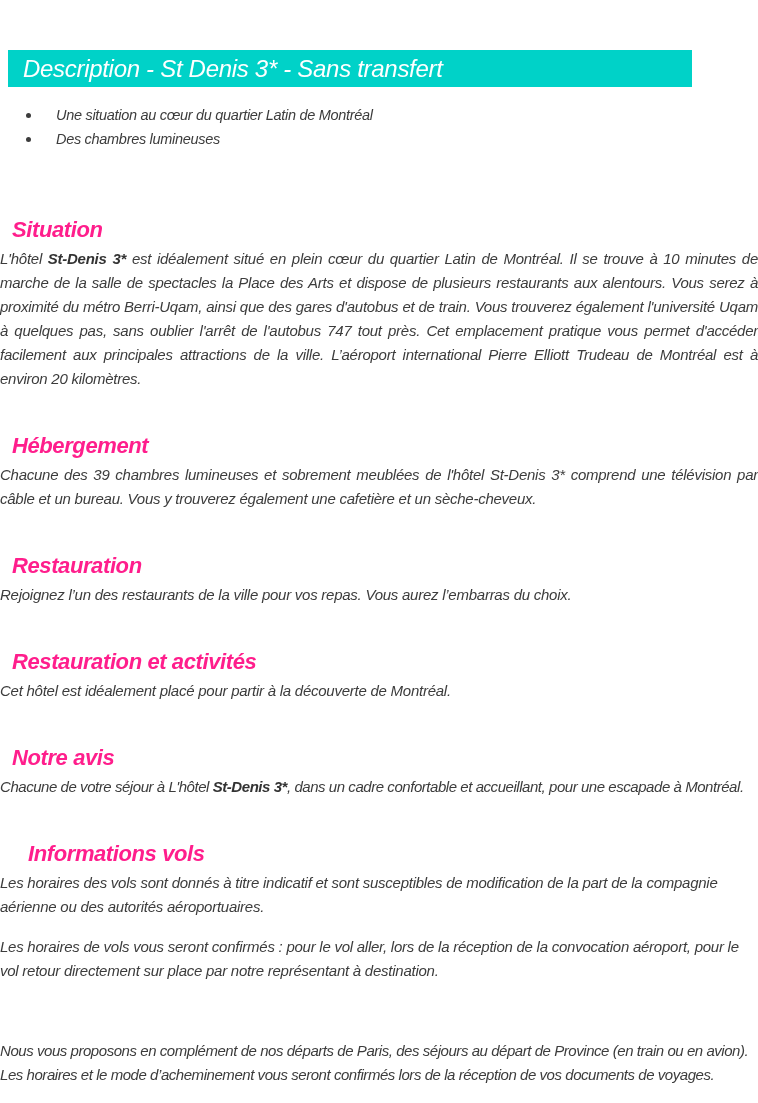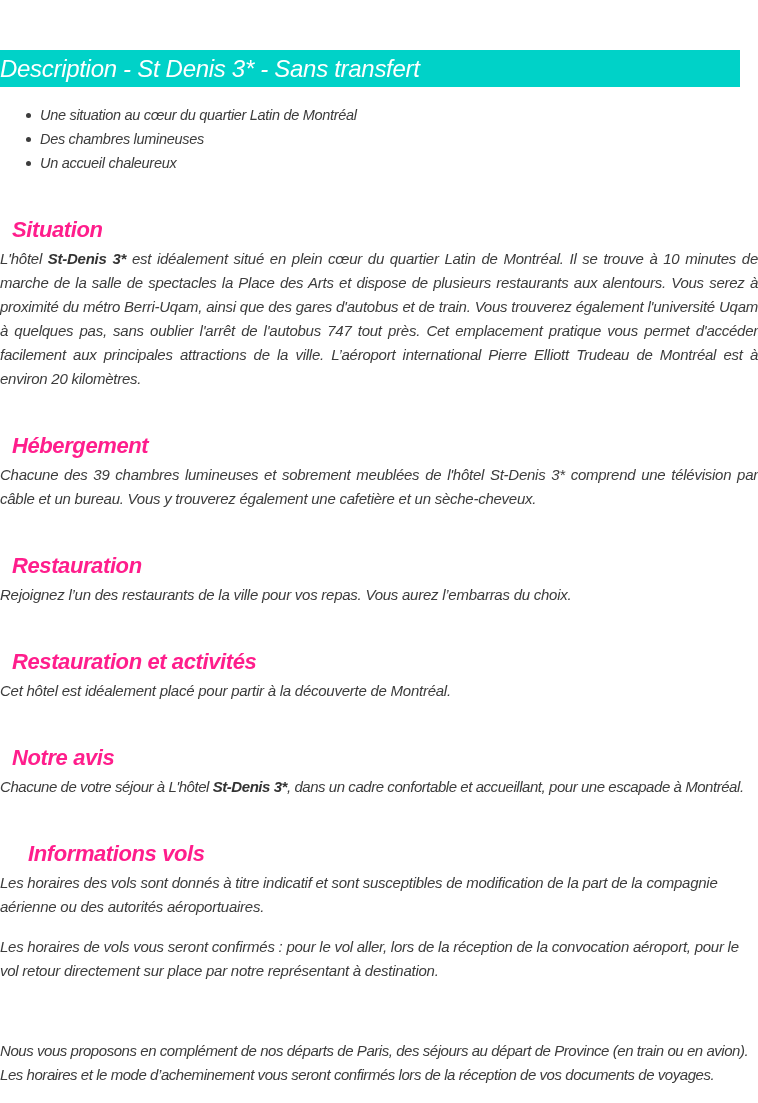--- a/index.html
+++ b/index.html
@@ -14,44 +14,45 @@
       font-family: "Liberation Sans", "DejaVu Sans", sans-serif;
       color: #3c3c3c;
       font-style: italic;
     }
     .page {
       position: relative;
       width: 758px;
     }
     .title-bar {
       position: absolute;
-      left: 0;
+      left: 8px;
       top: 50px;
-      width: 740px;
+      width: 684px;
       height: 37px;
       background: #00d2c8;
       color: #ffffff;
       font-size: 24px;
       font-weight: normal;
       line-height: 37px;
+      padding-left: 15px;
       box-sizing: border-box;
       letter-spacing: -0.3px;
       white-space: nowrap;
     }
     .bullets {
       position: absolute;
       left: 0;
       top: 103px;
       margin: 0;
       padding: 0;
       list-style: none;
     }
     .bullets li {
       position: relative;
-      padding-left: 40px;
+      padding-left: 56px;
       font-size: 14.5px;
       line-height: 24px;
       height: 24px;
       letter-spacing: -0.3px;
       white-space: nowrap;
     }
     .bullets li .dot {
       position: absolute;
       left: 26px;
       top: 10px;
@@ -103,24 +104,20 @@
 
   <ul class="bullets">
     <li>
       <span class="dot"></span>
       <span>Une situation au cœur du quartier Latin de Montréal</span>
     </li>
     <li>
       <span class="dot"></span>
       <span>Des chambres lumineuses</span>
     </li>
-    <li>
-      <span class="dot"></span>
-      <span>Un accueil chaleureux</span>
-    </li>
   </ul>
 
   <h2 class="section-h" style="top:203px;">Situation</h2>
   <p class="para" style="top:247px;"><span>L'hôtel </span><b>St-Denis 3*</b><span> est idéalement situé en plein cœur du quartier Latin de Montréal. Il se trouve à 10 minutes de marche de la salle de spectacles la Place des Arts et dispose de plusieurs restaurants aux alentours. Vous serez à proximité du métro Berri-Uqam, ainsi que des gares d'autobus et de train. Vous trouverez également l'université Uqam à quelques pas, sans oublier l'arrêt de l'autobus 747 tout près. Cet emplacement pratique vous permet d'accéder facilement aux principales attractions de la ville. L’aéroport international Pierre Elliott Trudeau de Montréal est à environ 20 kilomètres.</span></p>
 
   <h2 class="section-h" style="top:419px;">Hébergement</h2>
   <p class="para" style="top:463px;">Chacune des 39 chambres lumineuses et sobrement meublées de l'hôtel St-Denis 3* comprend une télévision par câble et un bureau. Vous y trouverez également une cafetière et un sèche-cheveux.</p>
 
   <h2 class="section-h" style="top:539px;">Restauration</h2>
   <p class="para left" style="top:583px;">Rejoignez l’un des restaurants de la ville pour vos repas. Vous aurez l’embarras du choix.</p>

